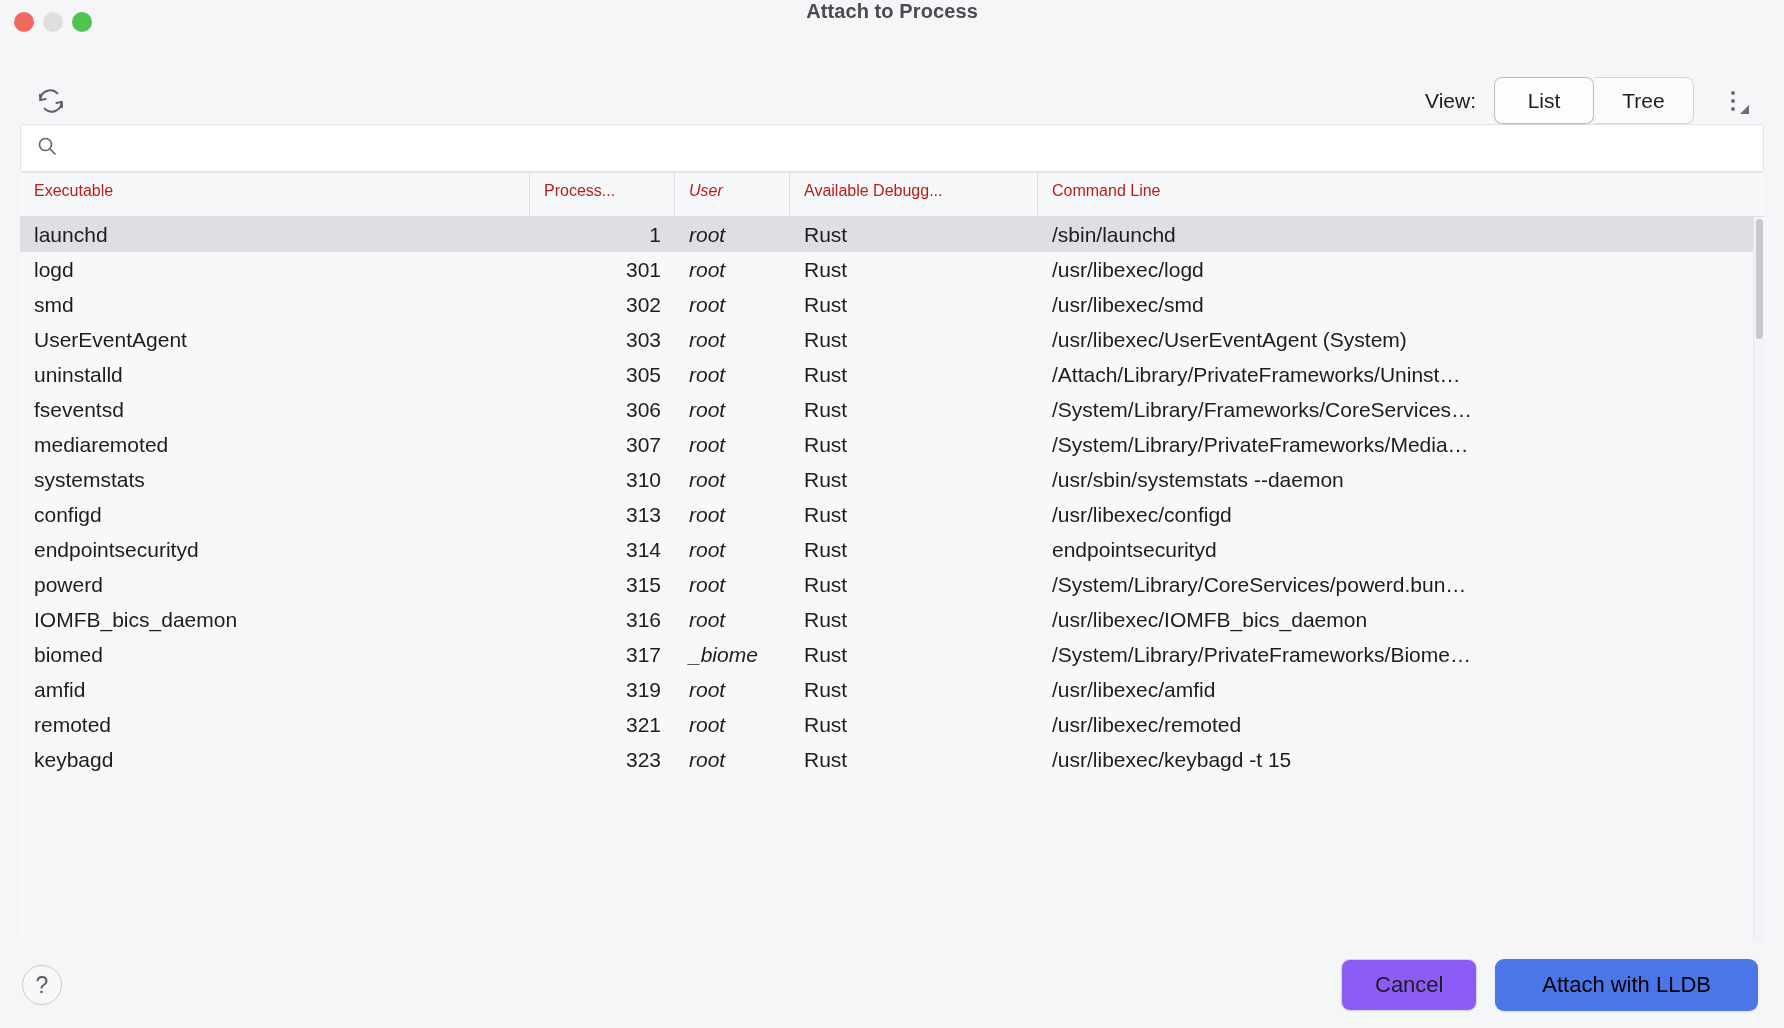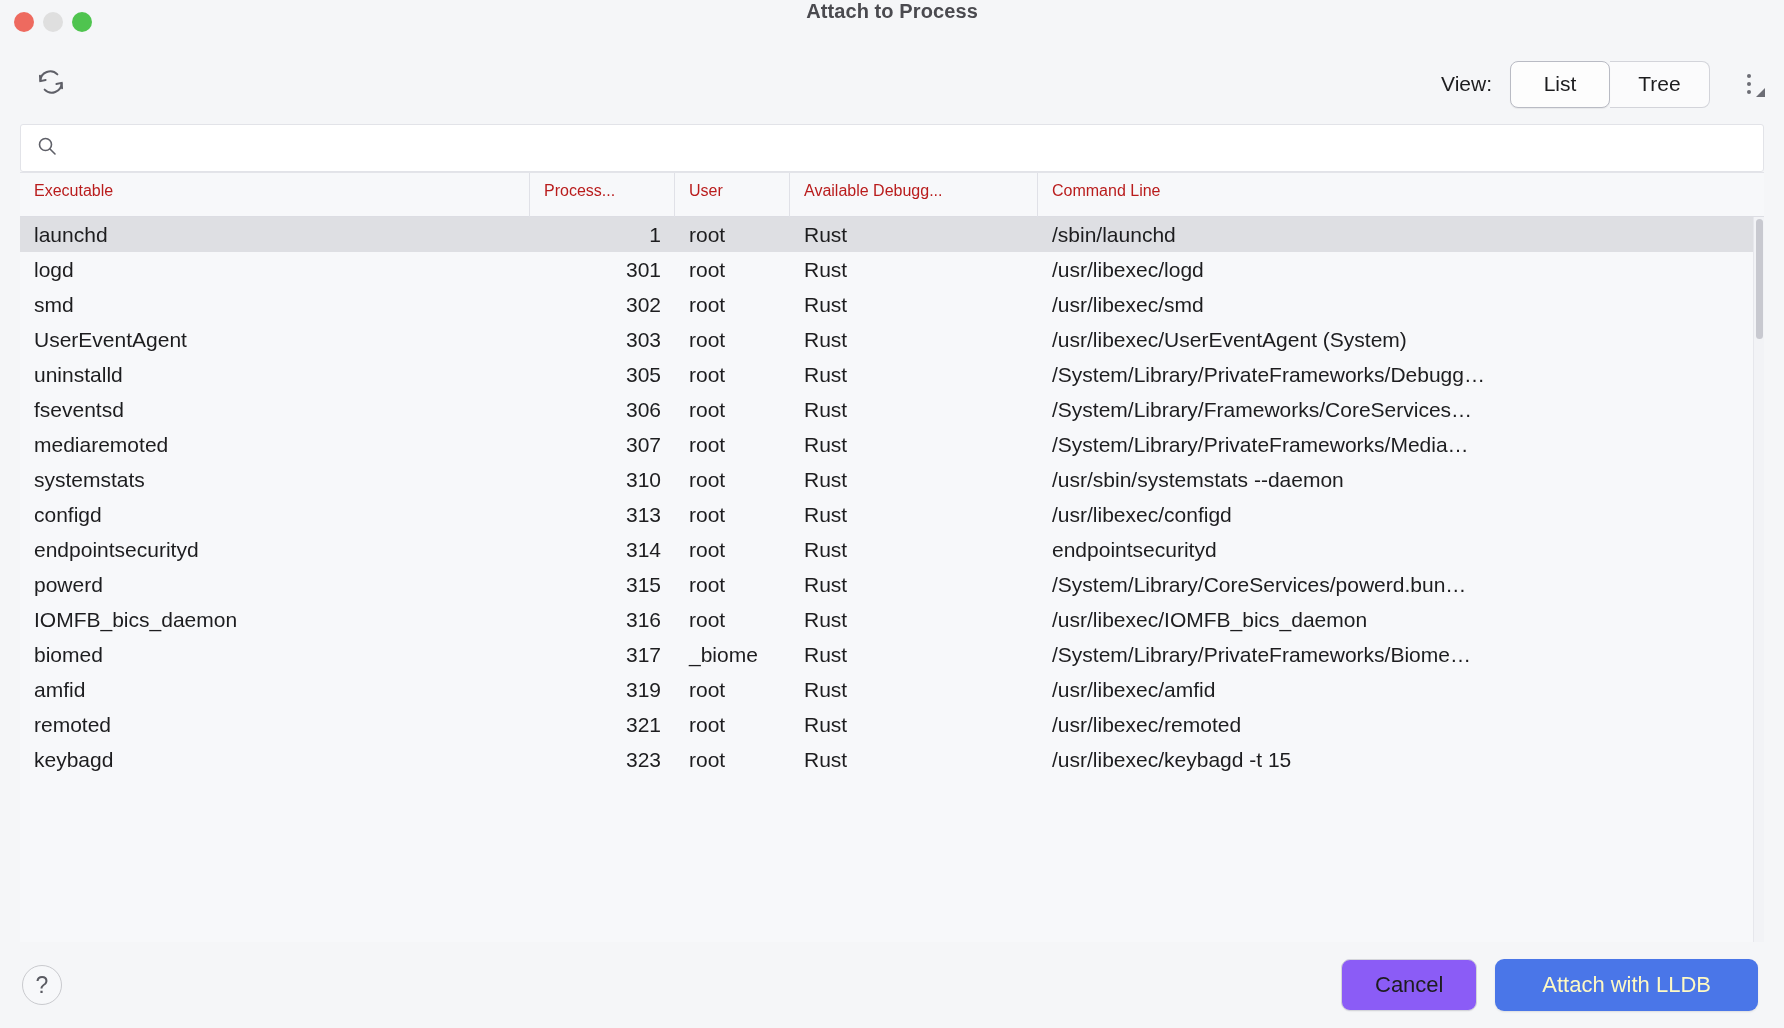--- a/index.html
+++ b/index.html
@@ -60,22 +60,22 @@
     color: #4a4a4f;
     letter-spacing: 0.1px;
   }
 
   
   .toolbar {
     position: relative;
     height: 80px;
     flex: 0 0 80px;
     display: flex;
-    align-items: center;
-    padding: 0 18px 0 30px;
+    align-items: flex-end;
+    padding: 0 34px 0 30px;
   }
 
   .refresh-btn {
     width: 42px;
     height: 42px;
     display: flex;
     align-items: center;
     justify-content: center;
     border-radius: 6px;
     cursor: pointer;
@@ -236,21 +236,21 @@
     overflow: hidden;
     white-space: nowrap;
     text-overflow: ellipsis;
     border-right: 1px solid #e0e1e7;
     cursor: pointer;
   }
   .th:last-child { border-right: none; }
 
   .col-exec { width: 510px; flex: 0 0 510px; }
   .col-pid  { width: 145px; flex: 0 0 145px; }
-  .col-user { width: 115px; flex: 0 0 115px; }
+  .col-user { width: 115px; flex: 0 0 115px; font-style: italic; }
   .col-dbg  { width: 248px; flex: 0 0 248px; }
   .col-cmd  { flex: 1 1 auto; min-width: 0; }
 
   .tbody {
     flex: 1 1 auto;
     overflow: hidden;
     position: relative;
   }
 
   .row {
@@ -341,21 +341,21 @@
     background: #8b5cf6;
     border: 1px solid #d4d5da;
     color: #1d1d1f;
     box-shadow: 0 1px 1px rgba(0,0,0,0.04);
   }
 
   .btn-primary {
     min-width: 248px;
     padding: 0 46px;
     background: #4a76e8;
-    color: #fef9c3;
+    color: #000000;
     box-shadow: 0 1px 2px rgba(0,0,0,0.10);
   }
 </style>
 </head>
 <body>
 
 <div class="window">
 
   <div class="titlebar">
     <div class="traffic-lights">
@@ -444,21 +444,21 @@
           <div class="td col-pid num">303</div>
           <div class="td col-user">root</div>
           <div class="td col-dbg">Rust</div>
           <div class="td col-cmd">/usr/libexec/UserEventAgent (System)</div>
         </div>
         <div class="row">
           <div class="td col-exec">uninstalld</div>
           <div class="td col-pid num">305</div>
           <div class="td col-user">root</div>
           <div class="td col-dbg">Rust</div>
-          <div class="td col-cmd">/System/Library/PrivateFrameworks/Debugg…</div>
+          <div class="td col-cmd">/Attach/Library/PrivateFrameworks/Uninst…</div>
         </div>
         <div class="row">
           <div class="td col-exec">fseventsd</div>
           <div class="td col-pid num">306</div>
           <div class="td col-user">root</div>
           <div class="td col-dbg">Rust</div>
           <div class="td col-cmd">/System/Library/Frameworks/CoreServices…</div>
         </div>
         <div class="row">
           <div class="td col-exec">mediaremoted</div>

